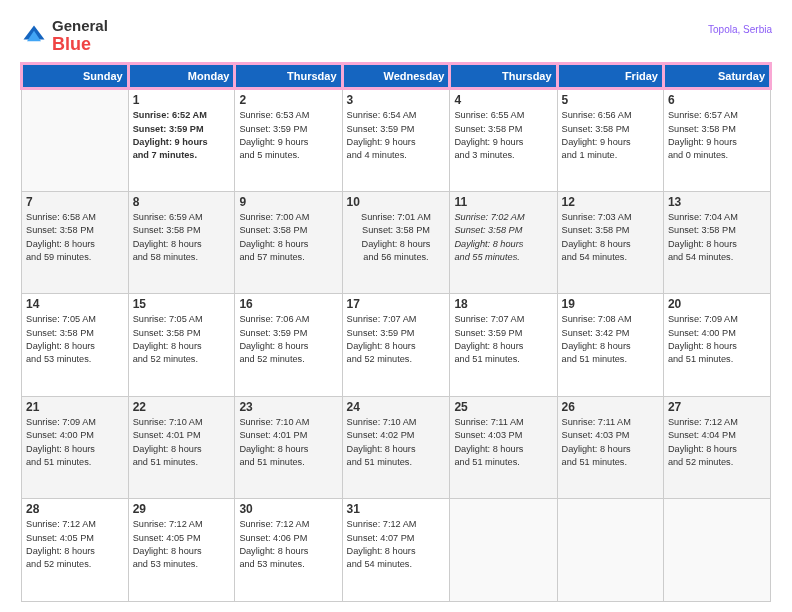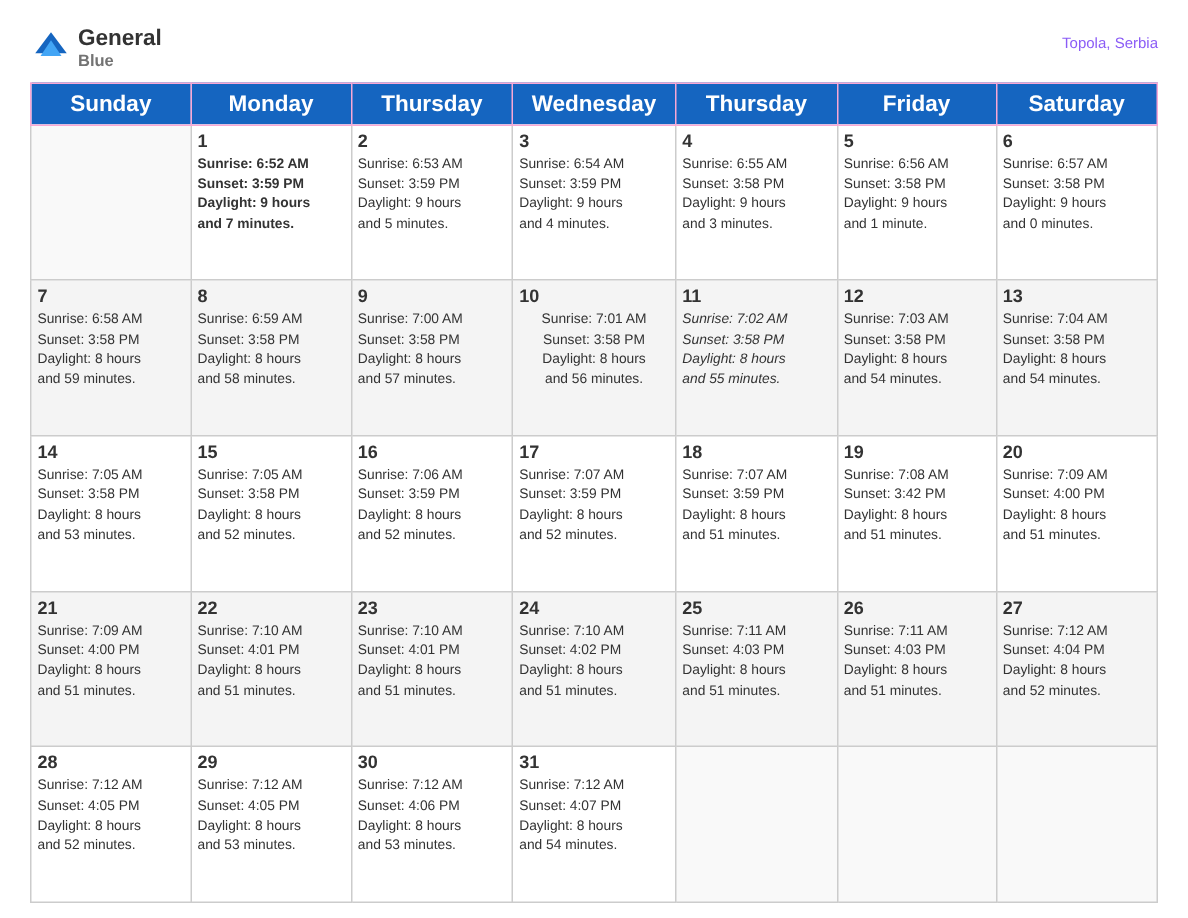--- a/index.html
+++ b/index.html
@@ -33,23 +33,23 @@
       display: flex;
       flex-direction: column;
       line-height: 1.1;
     }
     .logo-general {
       font-size: 15px;
       font-weight: bold;
       color: #333;
     }
     .logo-blue {
-      font-size: 11px;
-      font-weight: bold;
-      color: #737373;
+      font-size: 18px;
+      font-weight: bold;
+      color: #ef4444;
     }
     .logo-icon {
       width: 28px;
       height: 28px;
     }
     .title-block {
       text-align: right;
     }
     .main-title {
       font-size: 32px;
@@ -63,25 +63,25 @@
       margin-top: 6px;
     }
     .calendar {
       width: 100%;
       border-collapse: collapse;
       flex: 1;
     }
     .calendar th {
       background: #1565c0;
       color: #fff;
-      font-size: 15px;
+      font-size: 11px;
       font-weight: bold;
       padding: 5px 4px;
-      text-align: center;
-      border: 1px solid #f9a8d4;
+      text-align: right;
+      border: 3px solid #f9a8d4;
     }
     .calendar td {
       border: 1px solid #ccc;
       vertical-align: top;
       padding: 3px 4px;
       font-size: 9.5px;
       color: #333;
       width: 110px;
       height: 82px;
     }

